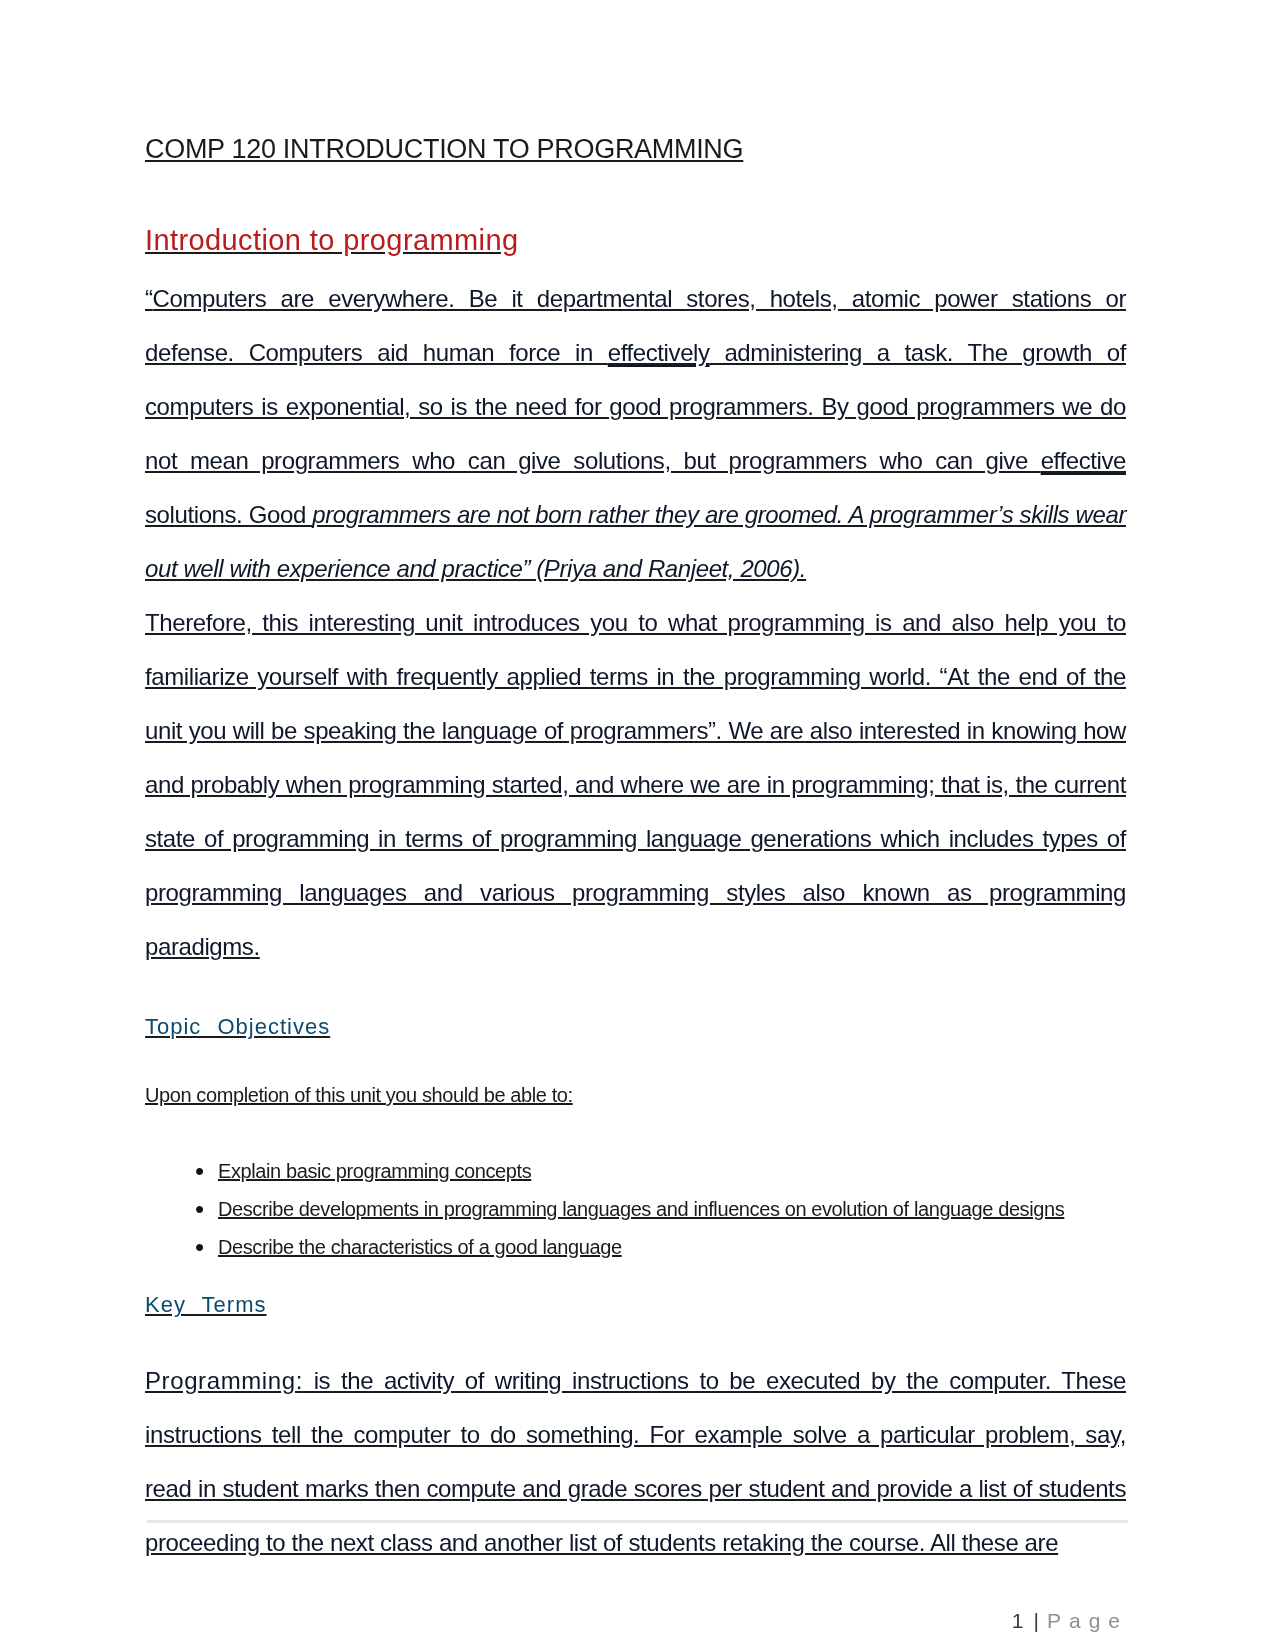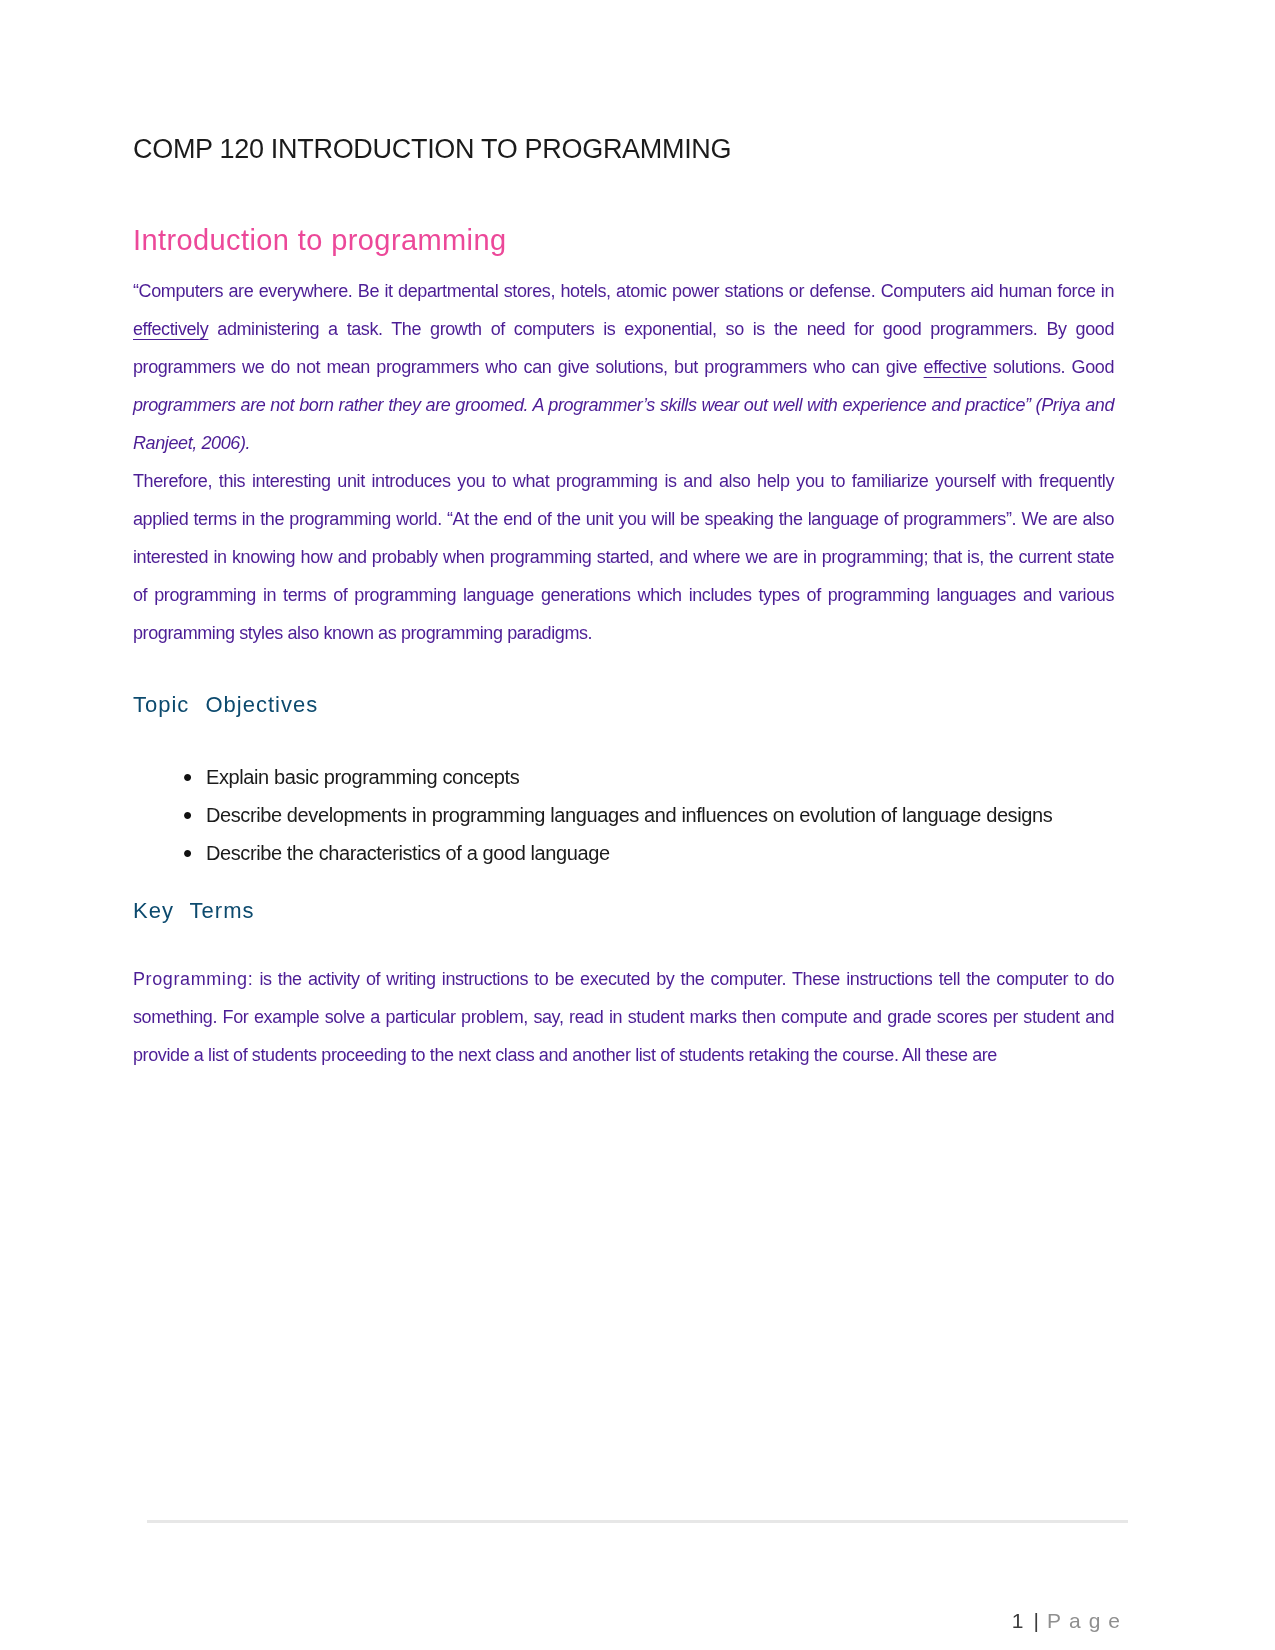--- a/index.html
+++ b/index.html
@@ -11,47 +11,48 @@
     position: relative;
     width: 1275px;
     height: 1650px;
     background: #ffffff;
     font-family: "Liberation Sans", sans-serif;
     color: #1b1b1b;
     overflow: hidden;
   }
   .content {
     position: absolute;
-    left: 133px;
+    left: 145px;
     width: 981px;
     top: 0;
+    text-decoration: underline;
   }
   .doc-title {
     margin: 132px 0 0 0;
     font-size: 27px;
     line-height: 34px;
     font-weight: normal;
     color: #1b1b1b;
     letter-spacing: -0.3px;
   }
   .intro-heading {
     margin: 56px 0 0 0;
     font-size: 29px;
     line-height: 36px;
     font-weight: normal;
-    color: #ec4899;
+    color: #b91c1c;
     letter-spacing: 0.4px;
   }
   .body-text {
     margin: 14px 0 0 0;
-    font-size: 18px;
-    line-height: 38px;
+    font-size: 24px;
+    line-height: 54px;
     text-align: justify;
     letter-spacing: -0.4px;
-    color: #4c1d95;
+    color: #0f172a;
   }
   .body-text.follow {
     margin-top: 0;
   }
   .u { text-decoration: underline; text-underline-offset: 4px; }
   .i { font-style: italic; }
   .mini-heading {
     margin: 38px 0 0 0;
     font-size: 22px;
     line-height: 30px;
@@ -126,20 +127,21 @@
     <h1 class="doc-title">COMP 120 INTRODUCTION TO PROGRAMMING</h1>
 
     <h2 class="intro-heading">Introduction to programming</h2>
 
     <p class="body-text"><span>“</span><span>Computers are everywhere. Be it departmental stores, hotels, atomic power stations or defense. Computers aid human force in </span><span class="u">effectively</span><span> administering a task. The growth of computers is exponential, so is the need for good programmers. By good programmers we do not mean programmers who can give solutions, but programmers who can give </span><span class="u">effective</span><span> solutions. Good </span><span class="i">programmers are not born rather they are groomed. A programmer’s skills wear out well with experience and practice”  (Priya and Ranjeet, 2006).</span></p>
 
     <p class="body-text follow">Therefore, this interesting unit introduces you to what programming is and also help you to familiarize yourself with frequently applied terms in the programming world. “At the end of the unit you will be speaking the language of programmers”. We are also interested in knowing how and probably when programming started, and where we are in programming; that is, the current state of programming in terms of programming language generations which includes types of programming languages and various programming styles also known as programming paradigms.</p>
 
     <h3 class="mini-heading">Topic Objectives</h3>
 
+    <p class="lead-text">Upon completion of this unit you should be able to:</p>
 
     <ul class="objectives">
       <li>Explain basic programming concepts</li>
       <li>Describe developments in programming languages and influences on evolution of language designs</li>
       <li>Describe the characteristics of a good language</li>
     </ul>
 
     <h3 class="mini-heading key-heading">Key Terms</h3>
 
     <p class="body-text key-para"><span class="term">Programming:</span><span> is the activity of writing instructions to be executed by the computer. These instructions tell the computer to do something. For example solve a particular problem, say, read in student marks then compute and grade scores per student and provide a list of students proceeding to the next class and another list of students retaking the course. All these are</span></p>

